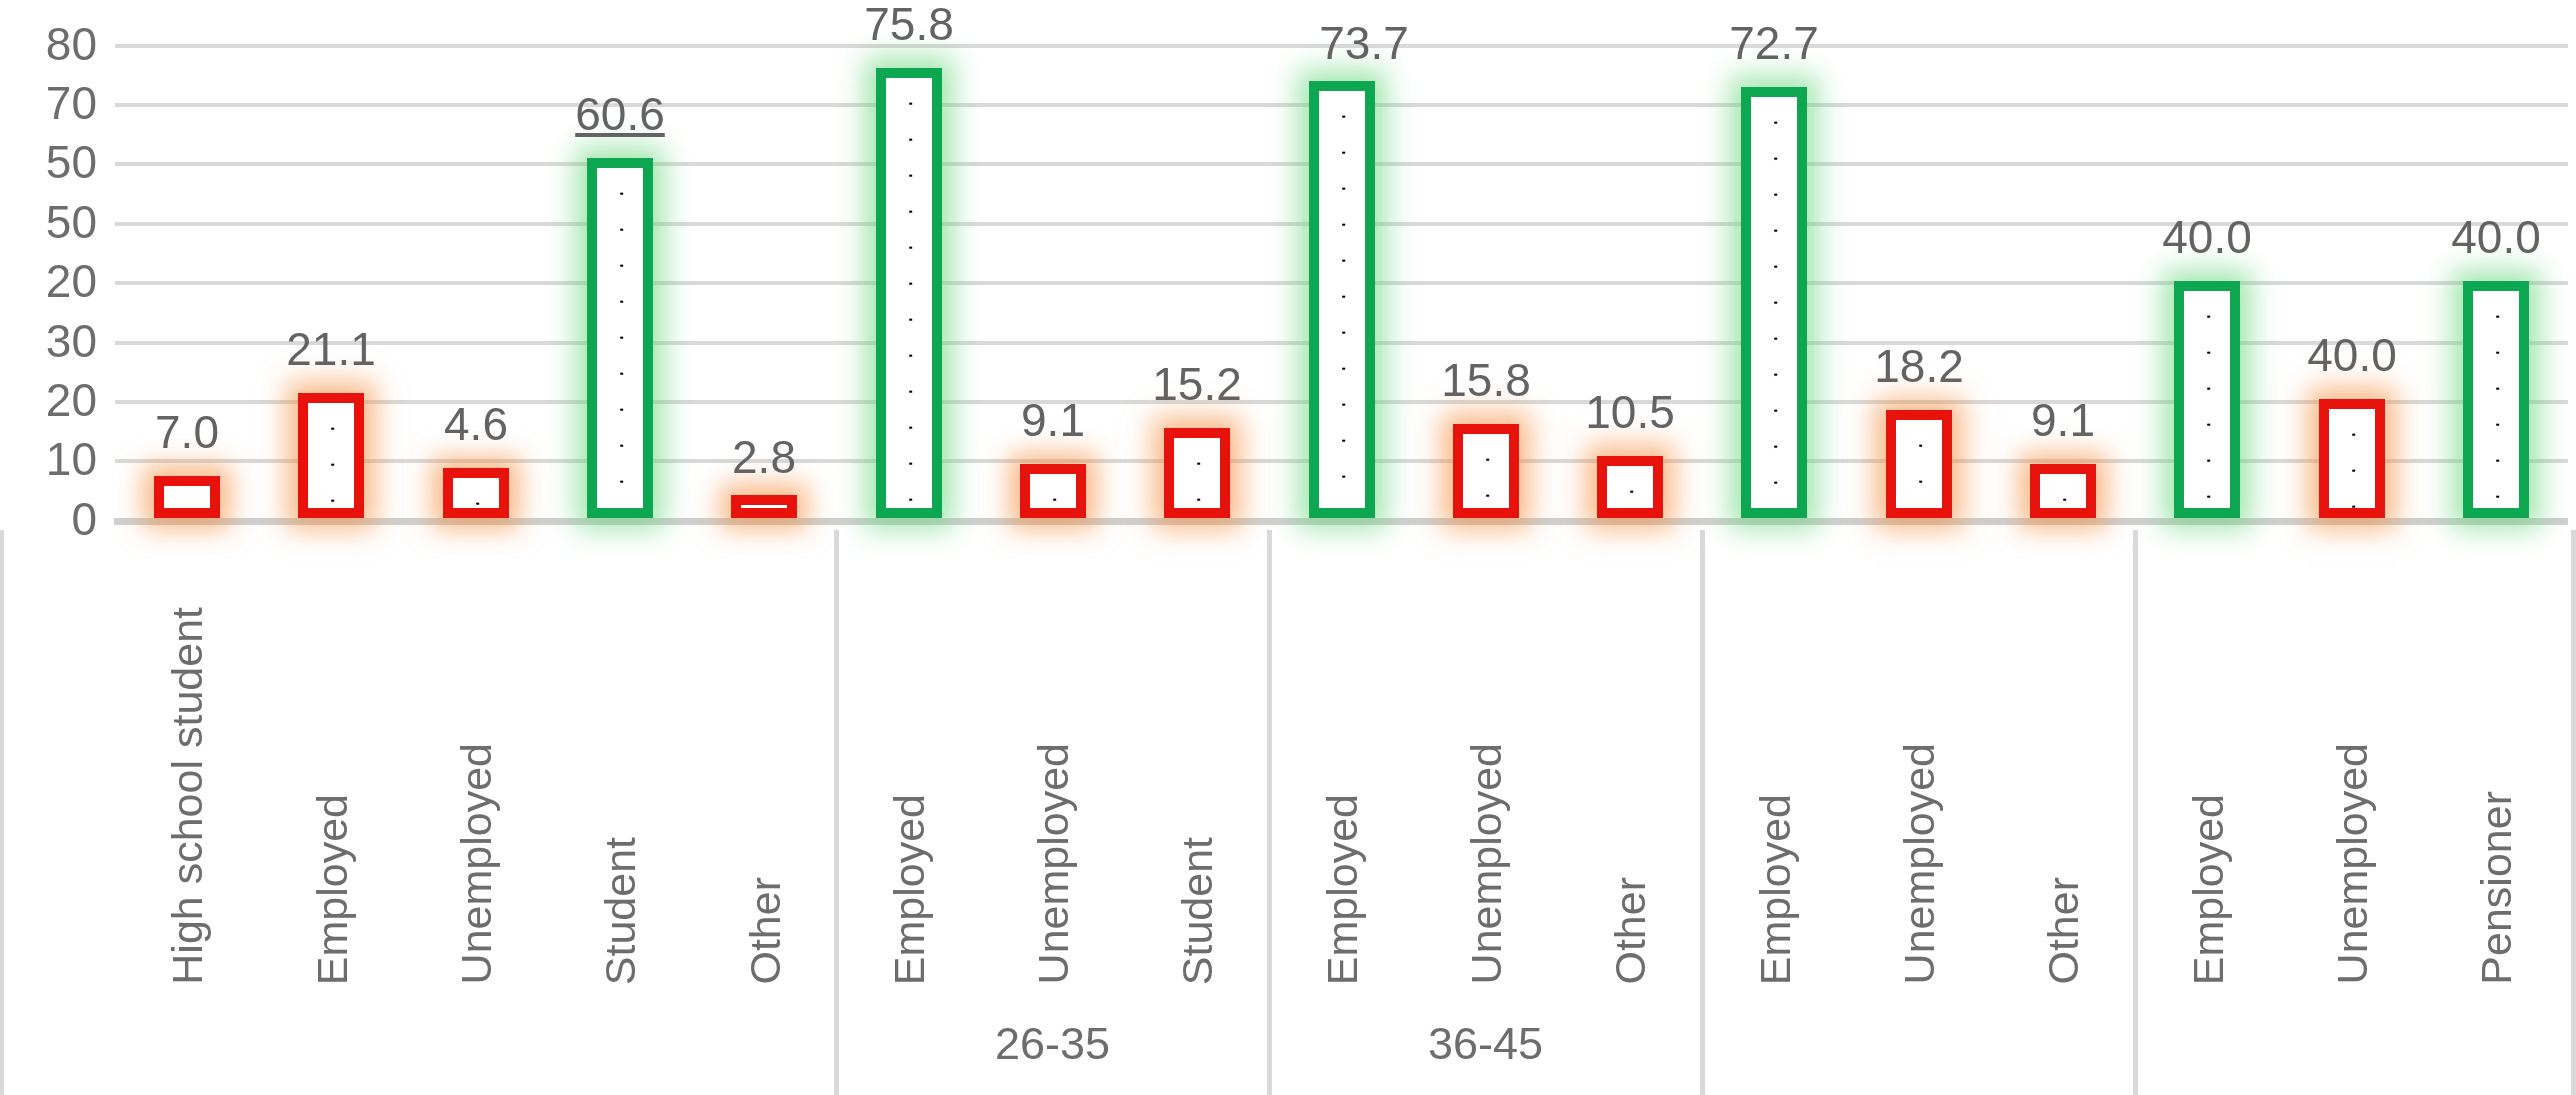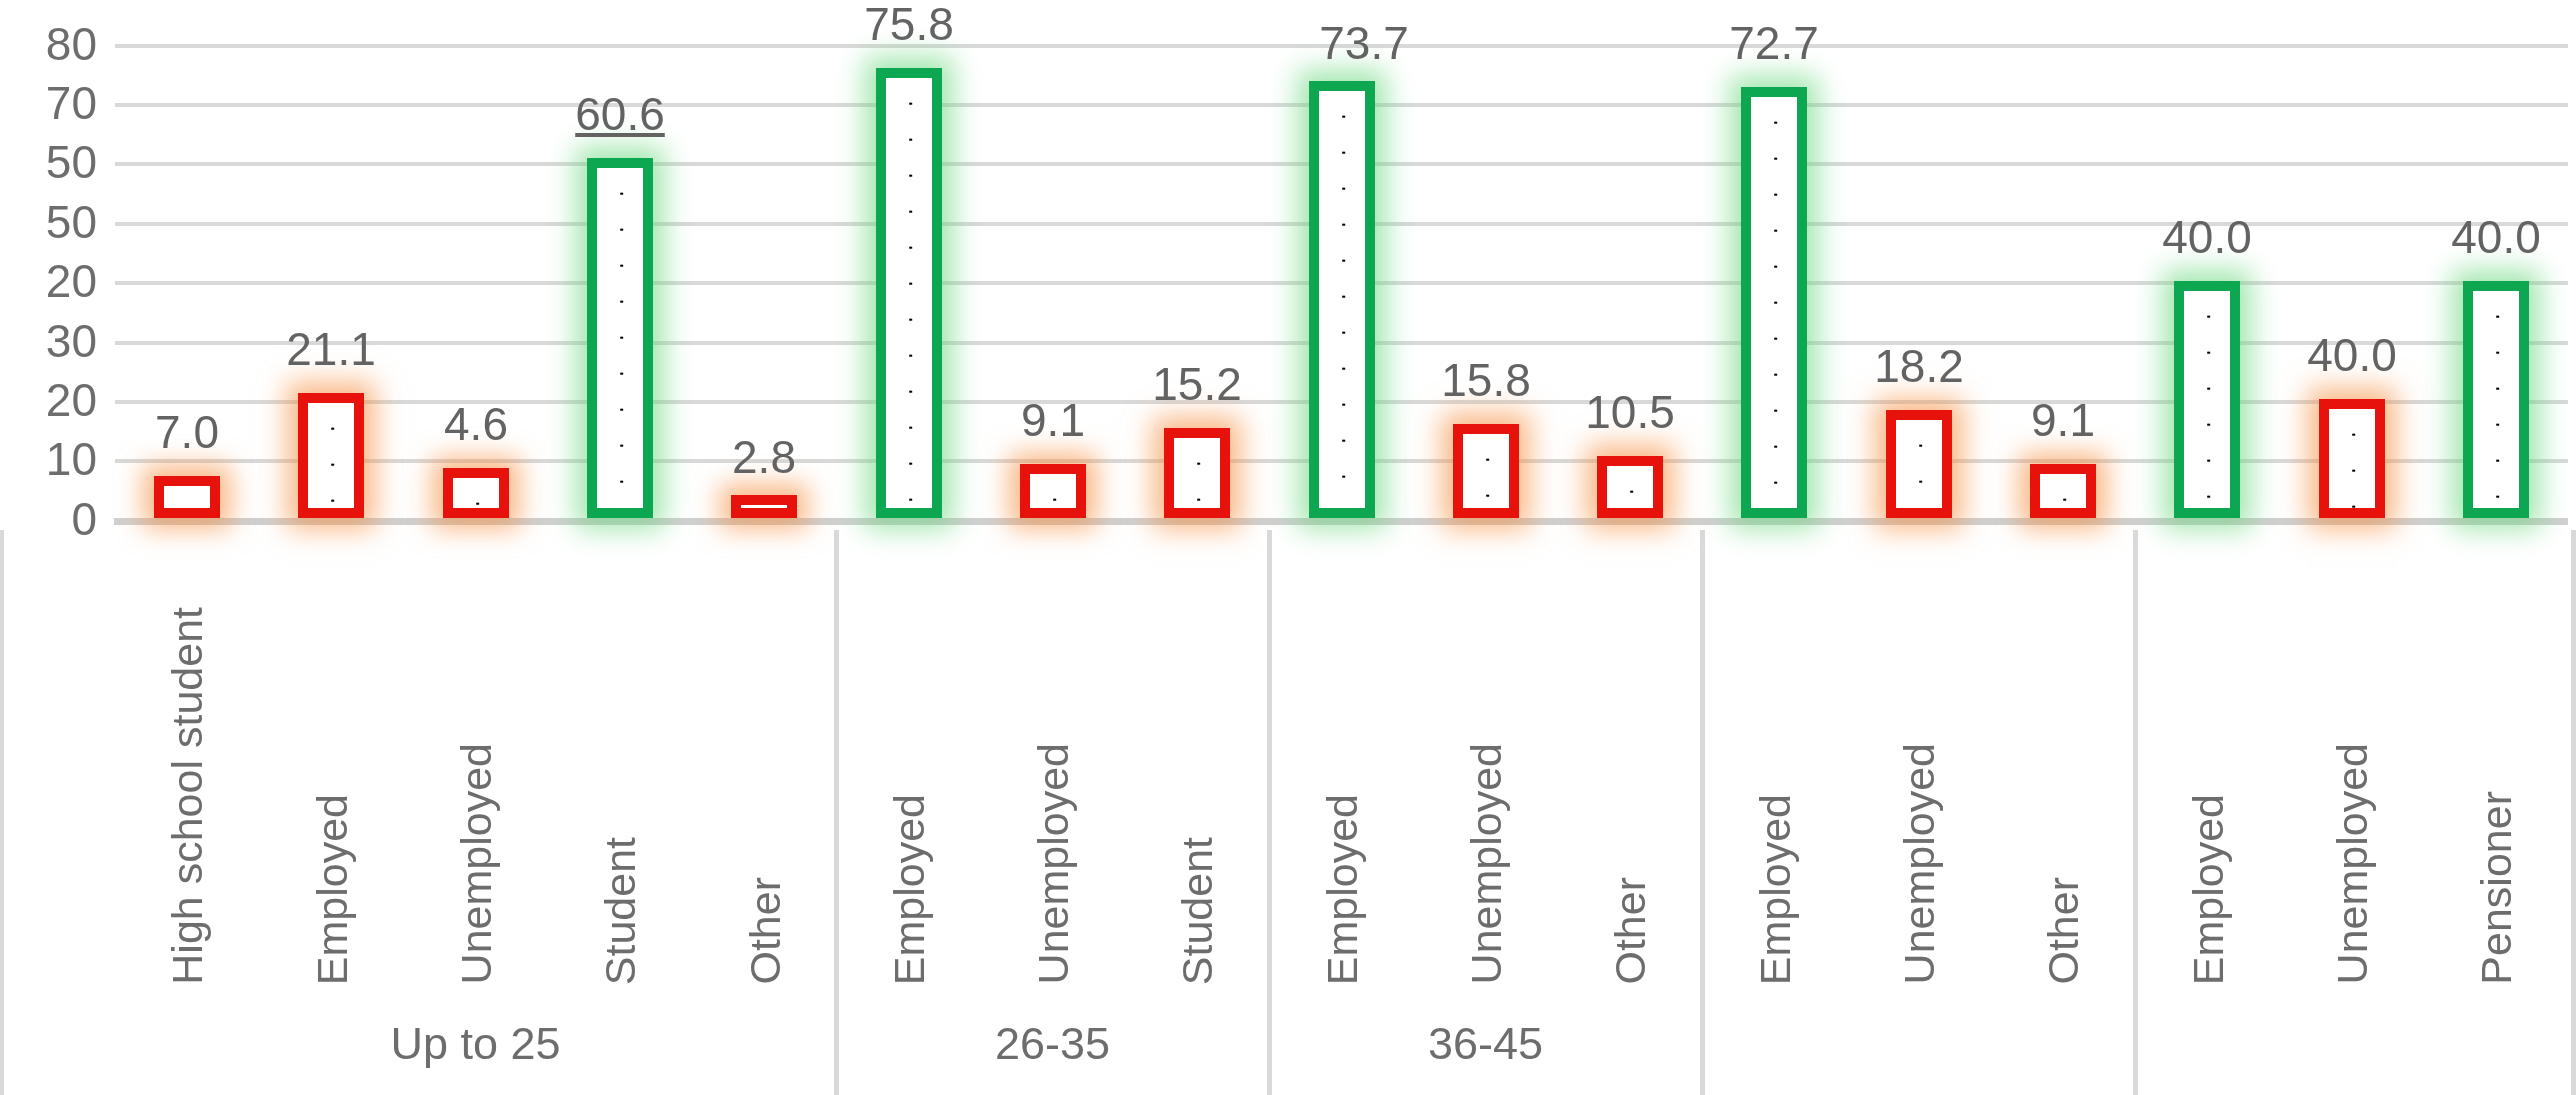--- a/index.html
+++ b/index.html
@@ -234,23 +234,20 @@
       </div>
       <div class="catwrap" style="left: 2327px;">
         <div class="cattext">Pensioner</div>
       </div>
     </div>
 
   <div class="leftwall"></div>
   <div class="rightwall"></div>
 
   <div class="groupband">
-      <div class="grp" style="left: 0px; width: 721px;">
-        <div class="grptext">Up to 25</div>
-      </div>
       <div class="grp" style="left: 721px; width: 433px;">
         <div class="grptext">26-35</div>
       </div>
       <div class="grp" style="left: 1154px; width: 433px;">
         <div class="grptext">36-45</div>
       </div>
     </div>
 
 <div class="sep" style="left: 834px; top: 530px; height: 565px;"></div>
     <div class="sep" style="left: 1267px; top: 530px; height: 565px;"></div>

